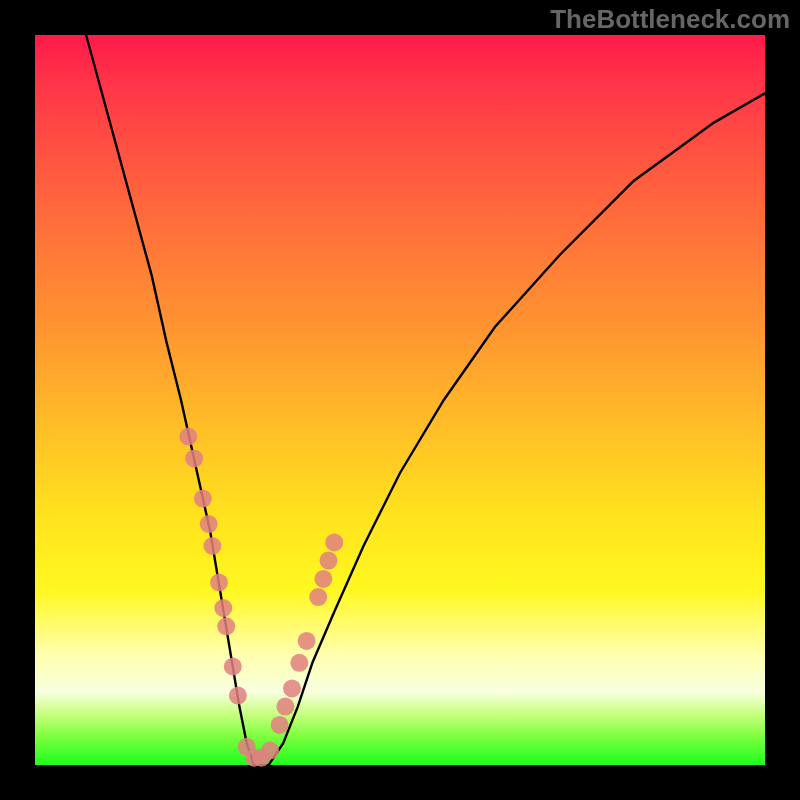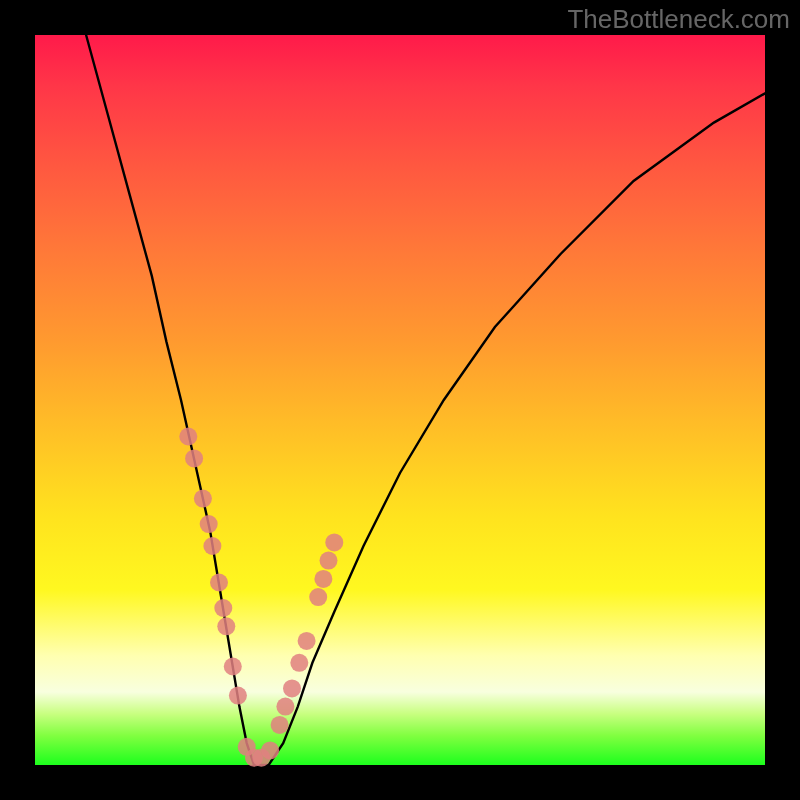--- a/index.html
+++ b/index.html
@@ -10,21 +10,21 @@
     background: #000;
     position: relative;
   }
   .watermark {
     position: absolute;
     top: 4px;
     right: 10px;
     color: #666;
     font-family: Arial, Helvetica, sans-serif;
     font-size: 26px;
-    font-weight: 400;
+    font-weight: 700;
     z-index: 10;
     letter-spacing: 0px;
   }
   .plot-area {
     position: absolute;
     left: 35px;
     top: 35px;
     width: 730px;
     height: 730px;
     

